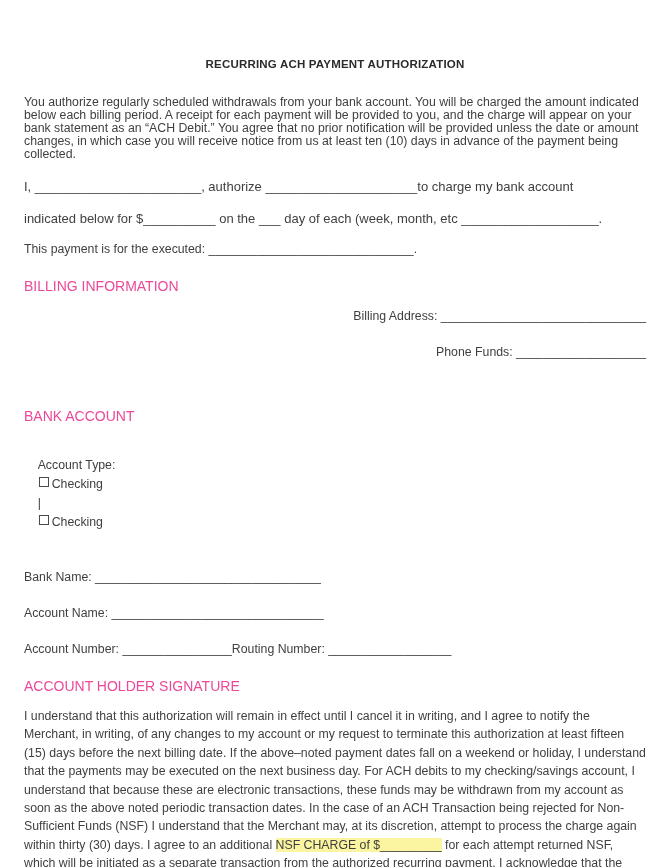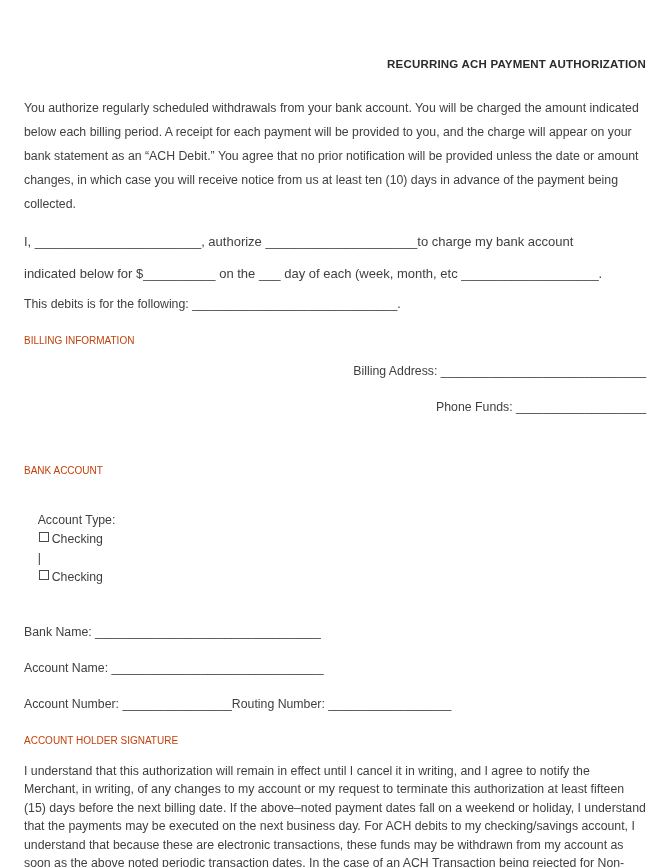--- a/index.html
+++ b/index.html
@@ -16,44 +16,44 @@
   }
   .page {
     position: relative;
     width: 670px;
     height: 867px;
     background: #ffffff;
     box-sizing: border-box;
     padding: 44px 24px 10px 24px;
   }
   .doc-title {
-    text-align: right;
+    text-align: center;
     font-weight: bold;
     font-size: 11.5px;
     color: #2b2b2b;
     letter-spacing: 0.2px;
     margin: 14px 0 26px 0;
   }
   .para {
     font-size: 12.3px;
-    line-height: 24px;
+    line-height: 13px;
     color: #3f3f3f;
     margin: 0 0 16px 0;
     text-align: left;
   }
   .line-block {
     font-size: 13px;
     line-height: 19.5px;
     color: #3f3f3f;
     margin: 0 0 12px 0;
   }
   .section-head {
-    font-size: 10px;
+    font-size: 14px;
     line-height: 18px;
-    color: #c2410c;
+    color: #ec4899;
     margin: 18px 0 12px 0;
   }
   .field-row {
     font-size: 12.3px;
     line-height: 19px;
     color: #3f3f3f;
     margin: 0 0 17px 0;
     white-space: pre-wrap;
   }
   .field-row.two-col {
@@ -85,21 +85,21 @@
 
 <div class="page">
 
   <div class="doc-title">RECURRING ACH PAYMENT AUTHORIZATION</div>
 
   <p class="para">You authorize regularly scheduled withdrawals from your bank account. You will be charged the amount indicated below each billing period. A receipt for each payment will be provided to you, and the charge will appear on your bank statement as an “ACH Debit.” You agree that no prior notification will be provided unless the date or amount changes, in which case you will receive notice from us at least ten (10) days in advance of the payment being collected.</p>
 
   <div class="line-block">I, _______________________, authorize _____________________to charge my bank account</div>
   <div class="line-block">indicated below for $__________ on the ___ day of each (week, month, etc ___________________.</div>
 
-  <div class="field-row">This debits is for the following: ______________________________.</div>
+  <div class="field-row">This payment is for the executed: ______________________________.</div>
 
   <div class="section-head">BILLING INFORMATION</div>
 
   <div class="field-row two-col">
     <span>Billing Address: ______________________________</span>
   </div>
 
   <div class="field-row two-col">
     <span>Phone Funds: ___________________</span>
   </div>

